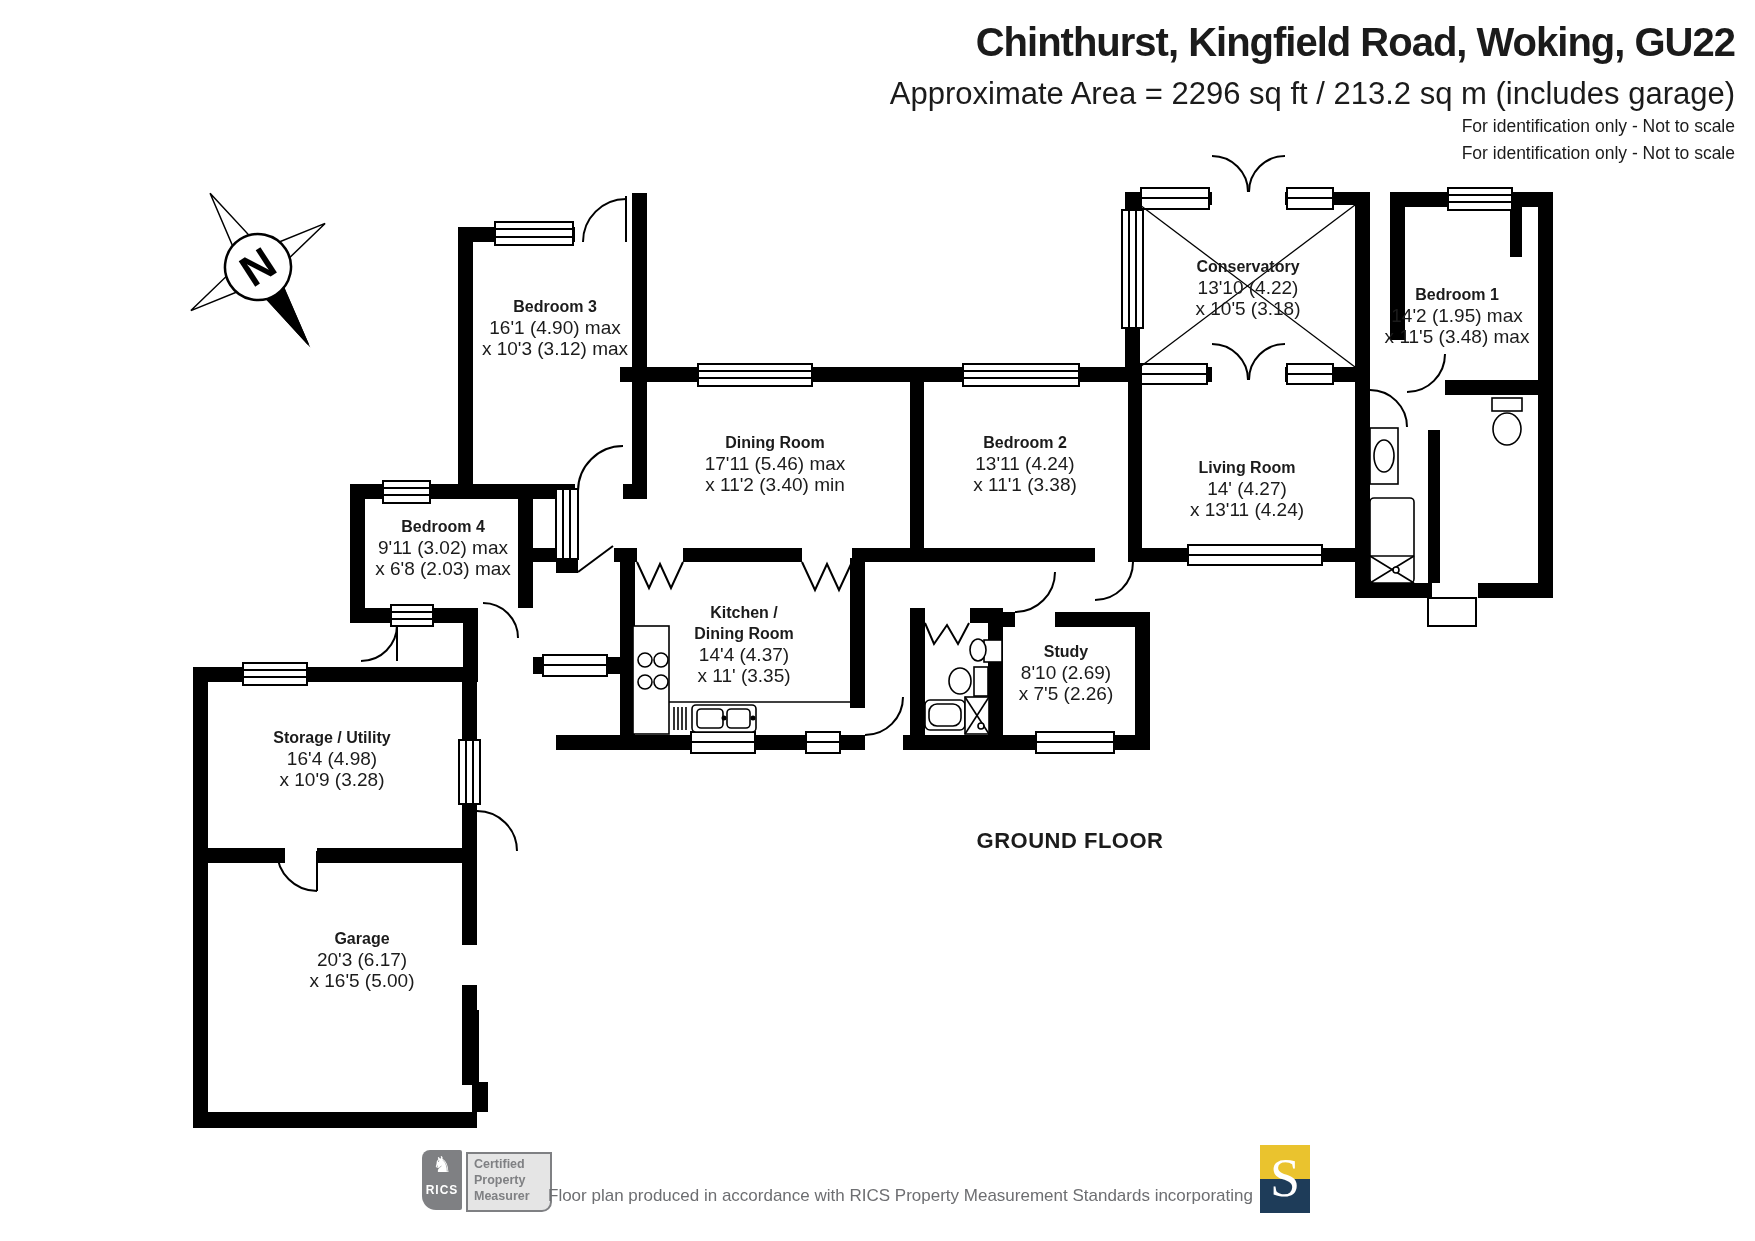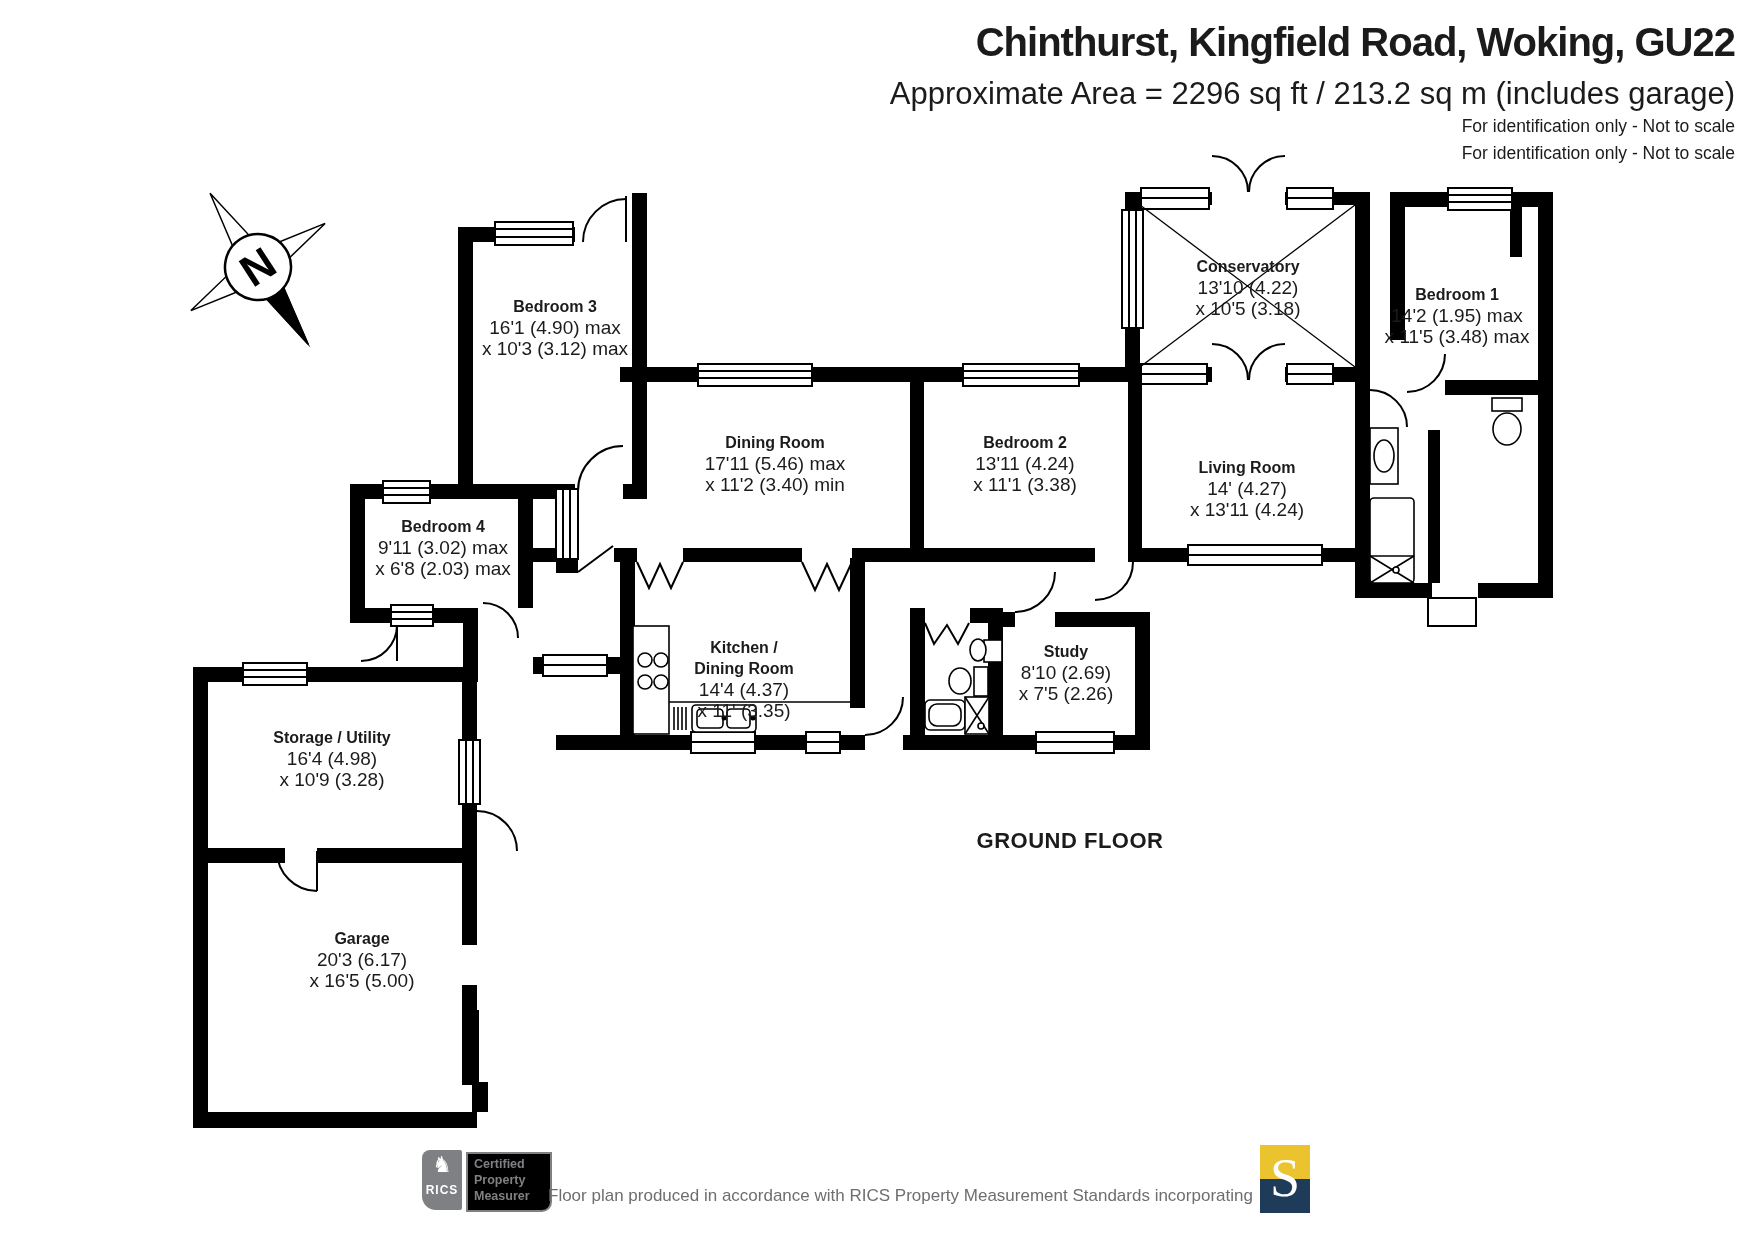--- a/index.html
+++ b/index.html
@@ -26,21 +26,21 @@
 
   
   .ft-text{position:absolute;left:548px;top:1140px;font-size:17px;
            line-height:22.5px;color:var(--footer-text,#6d6e71);white-space:pre;}
   .rics-badge{position:absolute;left:422px;top:1150px;width:40px;height:60px;
               background:var(--rics-gray,#7f8083);border-radius:8px 2px 2px 14px;
               color:#fff;text-align:center;}
   .rics-badge .lion{font-size:22px;line-height:30px;display:block;}
   .rics-badge .brand{font-size:12px;font-weight:bold;letter-spacing:1px;line-height:10px;}
   .cpm-box{position:absolute;left:466px;top:1152px;width:76px;height:52px;
-           background:#000000;border:2px solid var(--rics-gray,#7f8083);
+           background:#e5e5e5;border:2px solid var(--rics-gray,#7f8083);
            border-radius:0 0 10px 0;padding:2px 0 2px 6px;
            color:var(--rics-gray,#7f8083);font-size:12.5px;font-weight:bold;line-height:16px;}
   .sey-logo{position:absolute;left:1260px;top:1145px;width:50px;height:68px;}
   .sey-top{position:absolute;left:0;top:0;width:50px;height:34px;background:var(--sey-yellow,#eac32e);}
   .sey-bot{position:absolute;left:0;top:34px;width:50px;height:34px;background:var(--sey-navy,#1e3c59);}
   .sey-s{position:absolute;left:0;top:0;width:50px;height:68px;text-align:center;
          font-family:"Liberation Serif", serif;font-size:54px;line-height:66px;color:#fff;}
 </style>
 </head>
 <body>
@@ -350,21 +350,21 @@
 <div class="room-label" style="left:1247px;top:457px;">
   <div class="rn">Living Room</div>
   <div class="rd">14' (4.27)</div>
   <div class="rd">x 13'11 (4.24)</div>
 </div>
 <div class="room-label" style="left:443px;top:516px;">
   <div class="rn">Bedroom 4</div>
   <div class="rd">9'11 (3.02) max</div>
   <div class="rd">x 6'8 (2.03) max</div>
 </div>
-<div class="room-label" style="left:744px;top:602px;margin-top:35px;">
+<div class="room-label" style="left:744px;top:602px;">
   <div class="rn">Kitchen /</div>
   <div class="rn">Dining Room</div>
   <div class="rd">14'4 (4.37)</div>
   <div class="rd">x 11' (3.35)</div>
 </div>
 <div class="room-label" style="left:1066px;top:641px;">
   <div class="rn">Study</div>
   <div class="rd">8'10 (2.69)</div>
   <div class="rd">x 7'5 (2.26)</div>
 </div>

